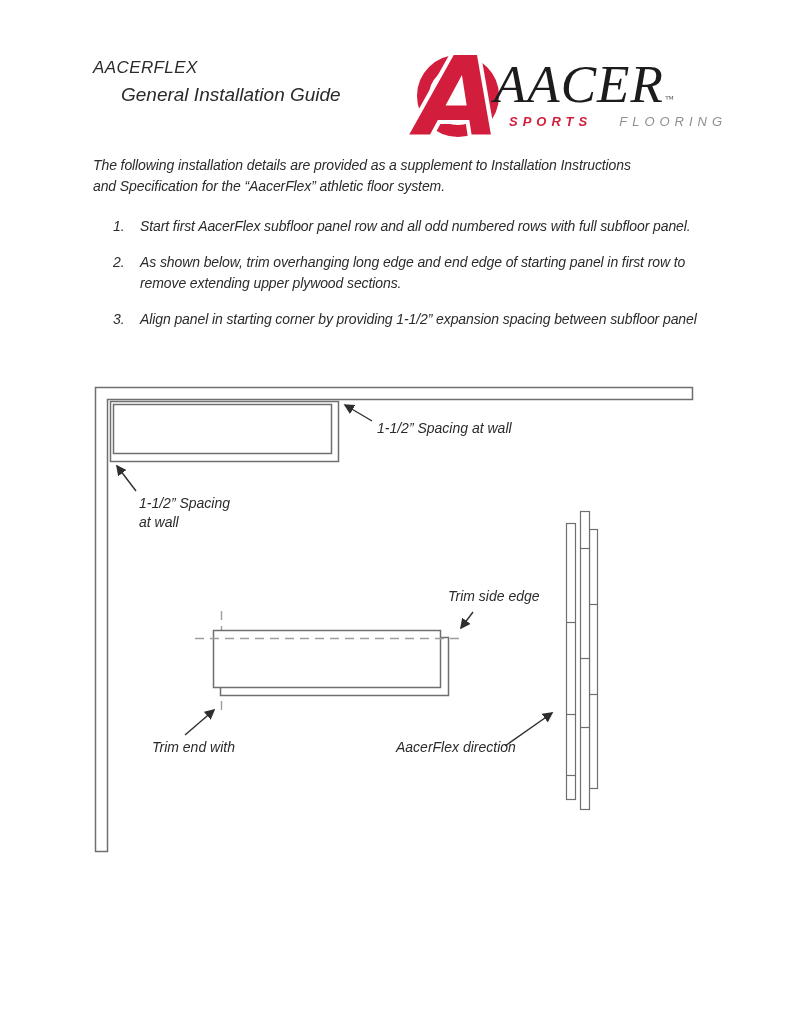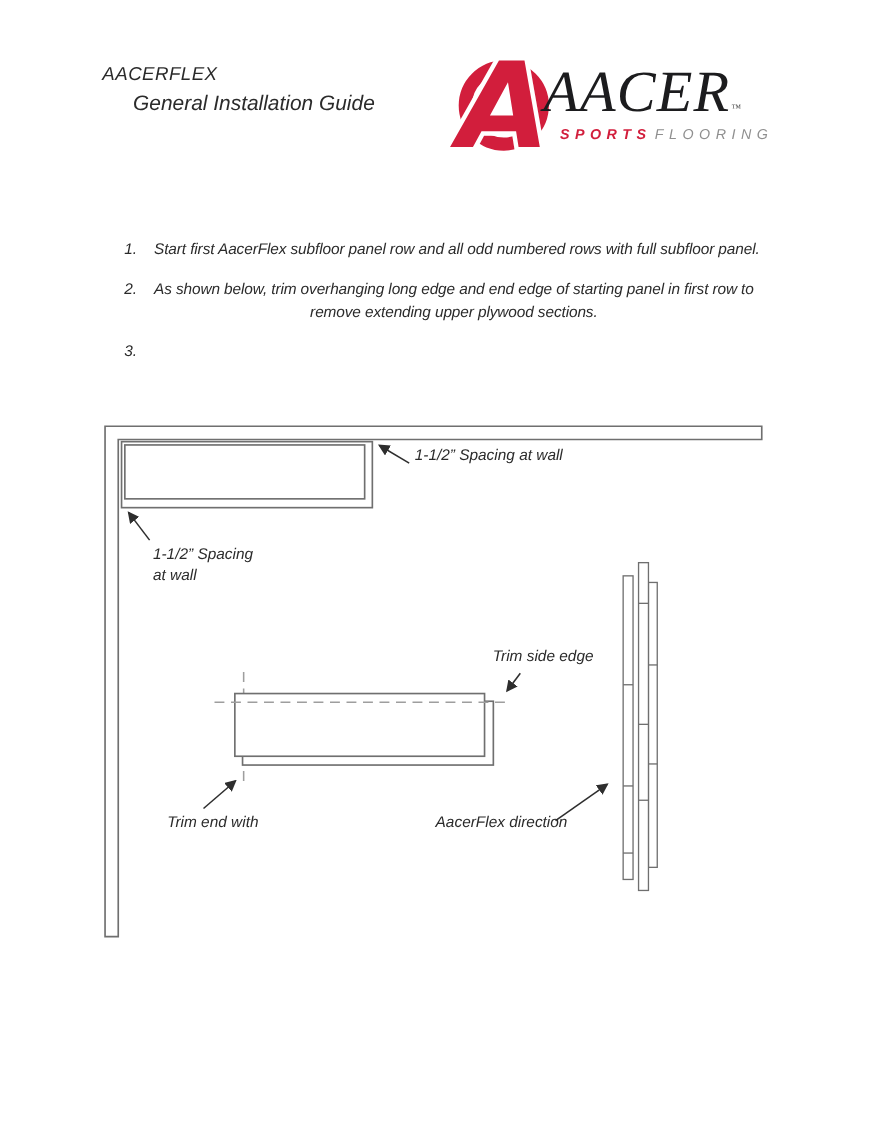--- a/index.html
+++ b/index.html
@@ -14,32 +14,32 @@
   #doc-subtitle{left:93px;top:84px;font-size:19px;color:var(--text);margin-left:28px;}
 
   
   #logo{left:414px;top:50px;width:290px;height:90px;}
   #logo-badge{position:absolute;left:0;top:0;overflow:visible;}
   #brand-word{position:absolute;left:80px;top:8px;font-family:"Liberation Serif", serif;
     font-size:53px;line-height:53px;color:var(--brand-black);letter-spacing:1px;white-space:nowrap;}
   #brand-word .tm{font-size:9px;letter-spacing:0;color:#4c4c4c;margin-left:1px;}
   #brand-tagline{position:absolute;left:95px;top:64px;font-size:13px;letter-spacing:5px;white-space:nowrap;}
   #tagline-sports{color:var(--brand-red);font-weight:bold;margin-top:26px;}
-  #tagline-flooring{color:var(--tagline-gray);margin-left:3px;}
+  #tagline-flooring{color:var(--tagline-gray);margin-left:27px;}
 
   
   #intro{left:93px;top:155px;font-size:14px;line-height:21px;letter-spacing:-.1px;}
   #steps{left:113px;top:216px;font-size:14px;line-height:21px;letter-spacing:-.1px;}
   .step{display:flex;margin-bottom:15px;}
   .step-num{width:27px;flex:0 0 27px;}
-  .step-lines{white-space:nowrap;text-align:center;}
+  .step-lines{white-space:nowrap;}
 
   
   .dlabel{font-size:14px;line-height:19px;color:var(--text);white-space:nowrap;}
-  #lbl-spacing-top{left:377px;top:404px;}
+  #lbl-spacing-top{left:377px;top:419px;}
   #lbl-spacing-left{left:139px;top:494px;}
   #lbl-trim-side{left:448px;top:587px;}
   #lbl-trim-end{left:152px;top:738px;}
   #lbl-flooring-direction{left:396px;top:738px;}
 
   
   #diagram-svg{position:absolute;left:0;top:0;pointer-events:none;}
   .wall, .panel, .plank{fill:#ffffff;stroke:var(--line);stroke-width:1.5;}
   .plank{stroke-width:1.2;}
   .joint{stroke:var(--line);stroke-width:1.2;}
@@ -58,38 +58,43 @@
     <svg id="logo-badge" width="88" height="90" viewBox="0 0 88 90">
       <circle cx="44" cy="46" r="35" fill="none" stroke="#d21e3c" stroke-width="12"></circle>
       <text x="44" y="84" text-anchor="middle" font-family="DejaVu Sans, sans-serif" font-weight="bold" font-size="108" fill="#d21e3c" stroke="#ffffff" stroke-width="8" paint-order="stroke">A</text>
     </svg>
     <div id="brand-word"><span>AACER</span><span class="tm">™</span></div>
     <div id="brand-tagline">
       <span id="tagline-sports">SPORTS</span><span id="tagline-flooring">FLOORING</span>
     </div>
   </div>
 
+  <div id="intro" class="abs">
+    <div>The following installation details are provided as a supplement to Installation Instructions</div>
+    <div>and Specification for the “AacerFlex” athletic floor system.</div>
+  </div>
 
   <div id="steps" class="abs">
     <div class="step">
       <div class="step-num">1.</div>
       <div class="step-lines">
         <div>Start first AacerFlex subfloor panel row and all odd numbered rows with full subfloor panel.</div>
       </div>
     </div>
     <div class="step">
       <div class="step-num">2.</div>
       <div class="step-lines">
         <div>As shown below, trim overhanging long edge and end edge of starting panel in first row to</div>
         <div>remove extending upper plywood sections.</div>
       </div>
     </div>
     <div class="step">
       <div class="step-num">3.</div>
       <div class="step-lines">
+        <div>Align panel in starting corner by providing 1-1/2” expansion spacing between subfloor panel</div>
       </div>
     </div>
   </div>
 
   <svg id="diagram-svg" width="791" height="1024" viewBox="0 0 791 1024">
     <defs>
       <marker id="arrowhead" viewBox="0 0 10 10" refX="8.5" refY="5" markerWidth="7.5" markerHeight="7.5" orient="auto-start-reverse">
         <path d="M0,0 L10,5 L0,10 z" fill="#2e2e2e"></path>
       </marker>
     </defs>

